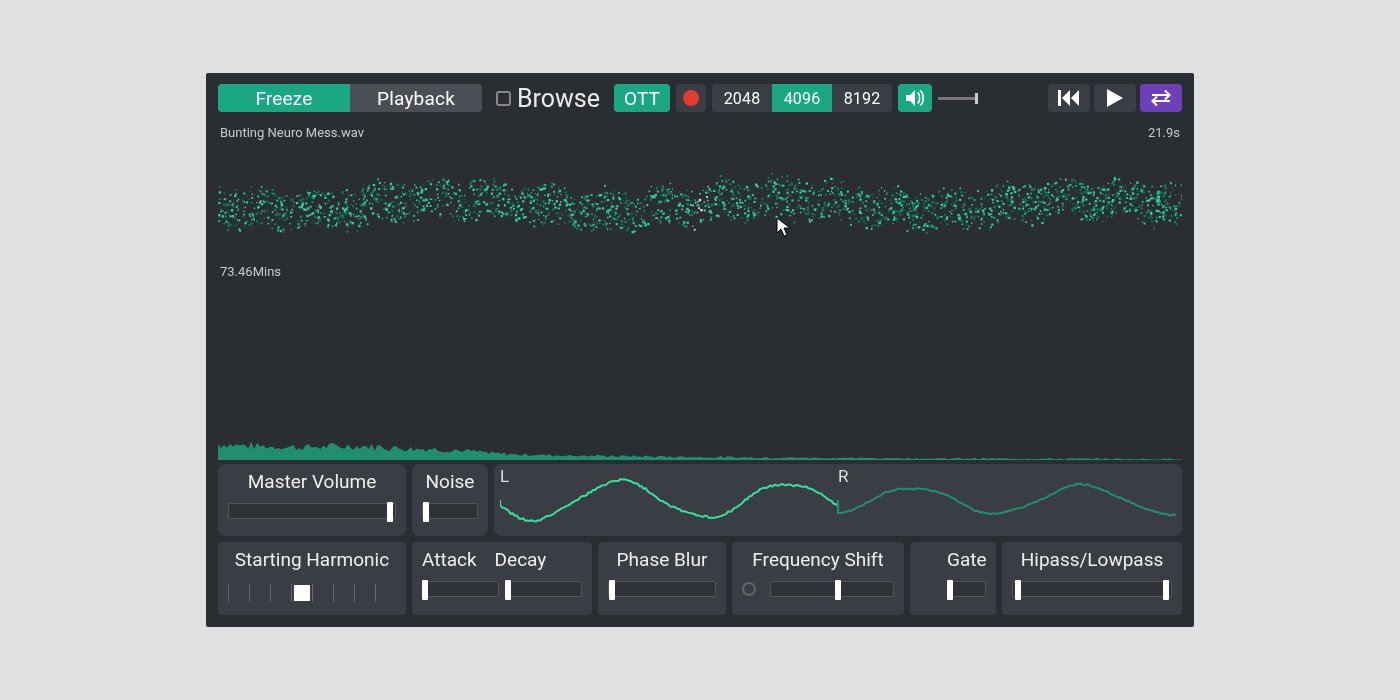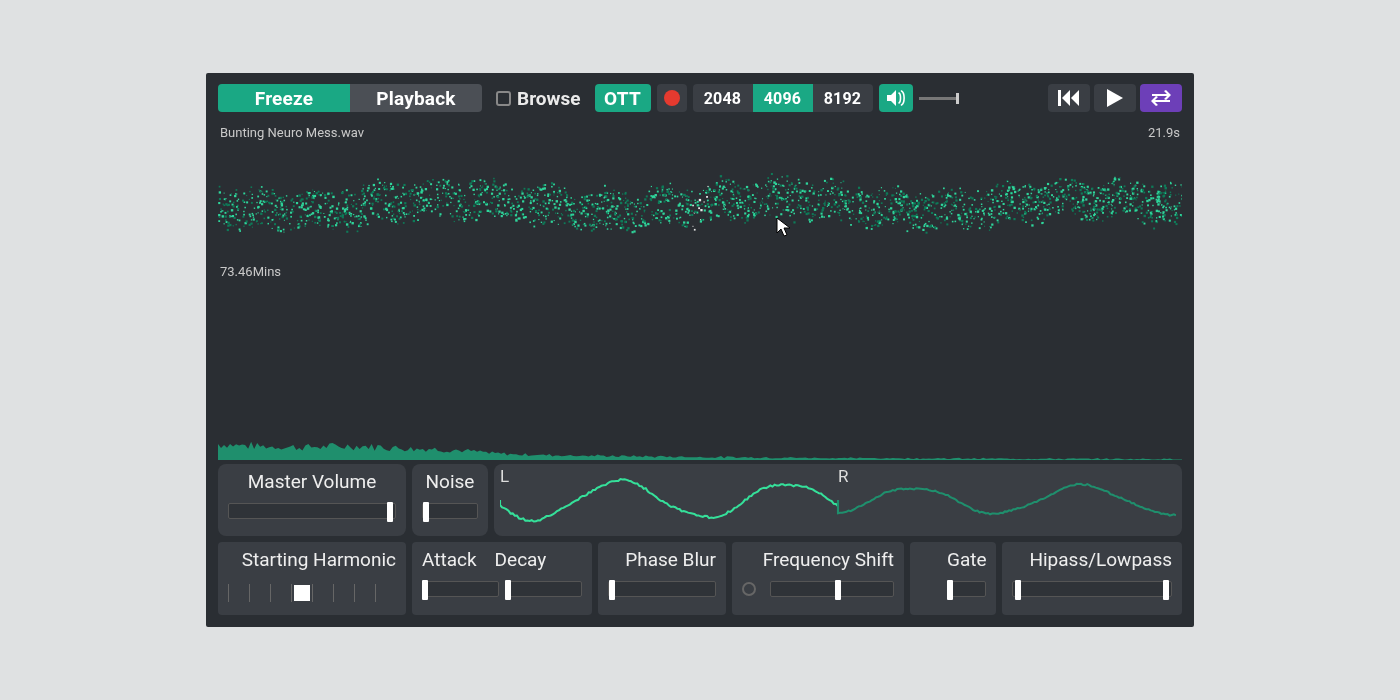--- a/index.html
+++ b/index.html
@@ -7,33 +7,33 @@
   .stage { width: 1400px; height: 700px; display: flex; align-items: center; justify-content: center; }
   .app {
     width: 988px; height: 554px; background: #2a2e33; border-radius: 2px;
     display: flex; flex-direction: column; padding: 10px 12px 12px 12px; color: #e8e8e8;
     position: relative; overflow: hidden;
   }
   
   .toolbar { display: flex; gap: 6px; align-items: center; height: 30px; }
   .btn {
     height: 28px; border-radius: 4px; display: flex; align-items: center; justify-content: center;
-    font-size: 19px; font-weight: 700; color: #fff; letter-spacing: .2px;
+    font-size: 19px; font-weight: 400; color: #fff; letter-spacing: .2px;
     background: #4b4f55; cursor: pointer; user-select: none;
   }
   .btn.teal { background: #1aa884; }
   .btn.purple { background: #6d3fb8; }
   .btn.dark { background: #3a3e44; }
   .mode-group { display: flex; width: 264px; border-radius: 4px; overflow: hidden; }
   .mode-group .btn { border-radius: 0; flex: 1; }
   .browse-wrap { height: 28px; display: flex; align-items: center; gap: 6px; padding: 0 8px; background: transparent; }
   .checkbox {
     width: 15px; height: 15px; border: 2px solid #888; border-radius: 3px; display: inline-block;
   }
-  .browse-label { font-size: 19px; color: #eaeaea; font-weight: bold; }
+  .browse-label { font-size: 25px; color: #eaeaea; }
   .ott { width: 56px; }
   .record { width: 30px; background: #3a3e44; }
   .record-dot { width: 16px; height: 16px; border-radius: 50%; background: #e53a2f; }
   .fft-group { display: flex; border-radius: 4px; overflow: hidden; }
   .fft-group .btn { border-radius: 0; width: 60px; font-size: 16px; }
   .vol-btn { width: 34px; background: #1aa884; display:flex; align-items:center; justify-content:center;}
   .vol-slider {
     width: 40px; height: 28px; display: flex; align-items: center;
   }
   .vol-slider .track { width: 100%; height: 3px; background: #777; position: relative; }
@@ -61,21 +61,21 @@
     position: absolute; top: -2px; width: 6px; height: 20px; background: #fff; border-radius: 1px;
   }
   .mv-panel { width: 188px; }
   .noise-panel { width: 76px; }
   .wave-panel { flex: 1; display: flex; padding: 4px 6px; position: relative; }
   .wave-panel .ch-label { position: absolute; top: 2px; font-size: 17px; color: #ddd; }
   .wave-panel svg { width: 100%; height: 100%; display:block;}
   
   .row-params { display: flex; gap: 6px; margin-top: 6px; }
   .param { background: #3a3e44; border-radius: 4px; padding: 6px 10px 10px 10px; display:flex; flex-direction:column; }
-  .param .panel-label { text-align: right; }
+  .param .panel-label { text-align: center; }
   .slider-row { display: flex; gap: 6px; }
   .slider-row .slider { flex: 1; }
   .stepper { height: 24px; display: flex; align-items: center; position: relative; }
   .stepper .tick { width: 2px; height: 18px; background: #666; margin-right: 20px; }
   .stepper .block { width: 16px; height: 16px; background: #fff; position: absolute; }
   .p-starting { width: 188px; }
   .p-ad { width: 180px; }
   .p-pb { width: 128px; }
   .p-fs { width: 172px; }
   .p-gate { width: 86px; padding-left: 37px; }

